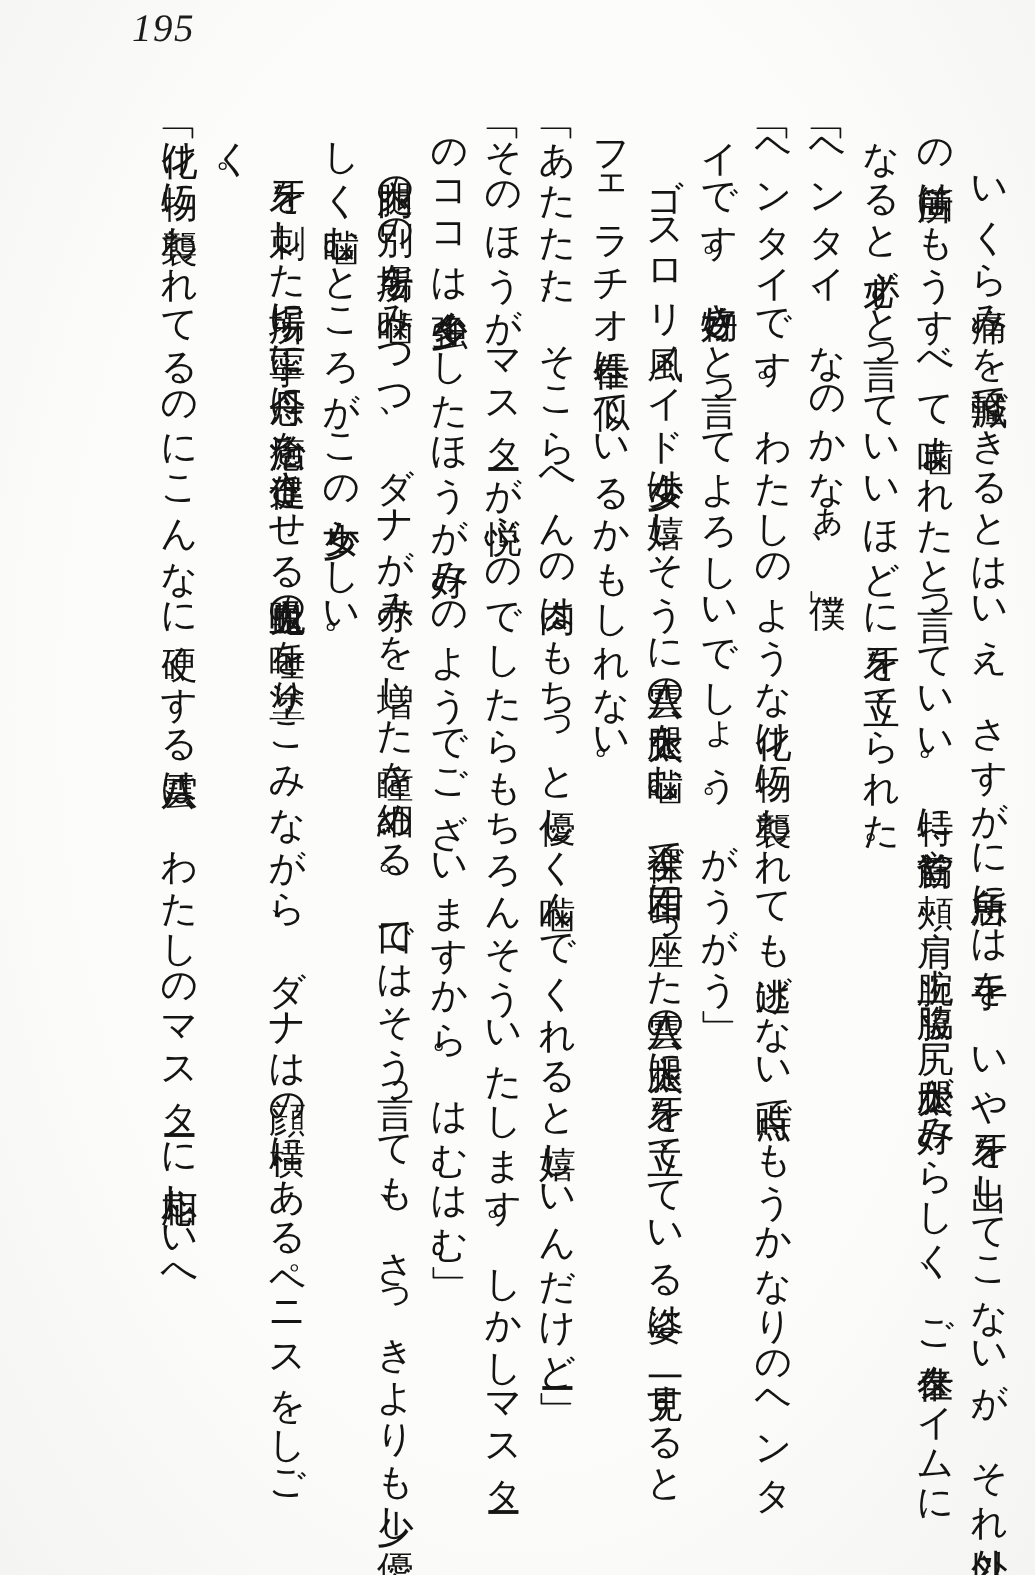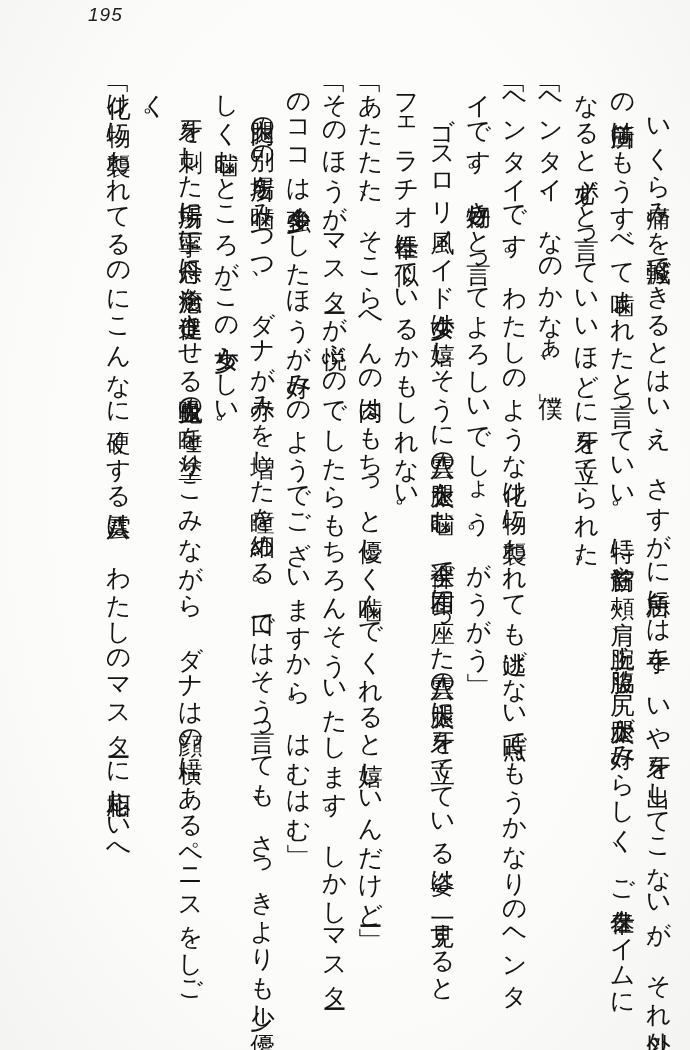--- a/index.html
+++ b/index.html
@@ -13,23 +13,23 @@
     position: relative;
     width: 690px;
     height: 1050px;
     background: #fafaf8;
     background-image: radial-gradient(ellipse at 50% 45%, #fcfcfb 60%, #f4f4f2 100%);
   }
   .page-number {
     position: absolute;
     top: 4px;
     left: 88px;
-    font-family: Liberation Sans, sans-serif;
+    font-family: Liberation Serif, serif;
     font-style: italic;
-    font-size: 19px;
+    font-size: 26px;
     letter-spacing: 1px;
     color: #1c1c1c;
   }
   .text-block {
     position: absolute;
     top: 77px;
     right: 14px;
     width: 612px;
     height: 940px;
     writing-mode: vertical-rl;

